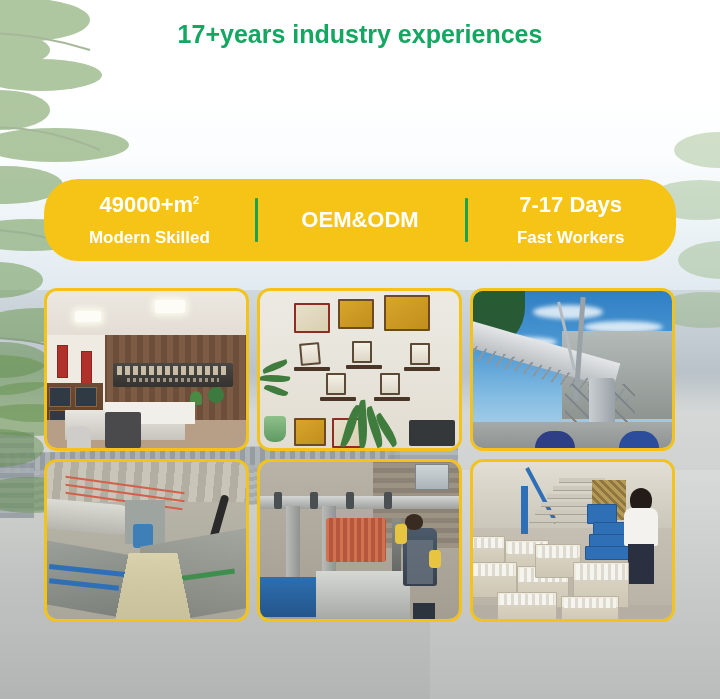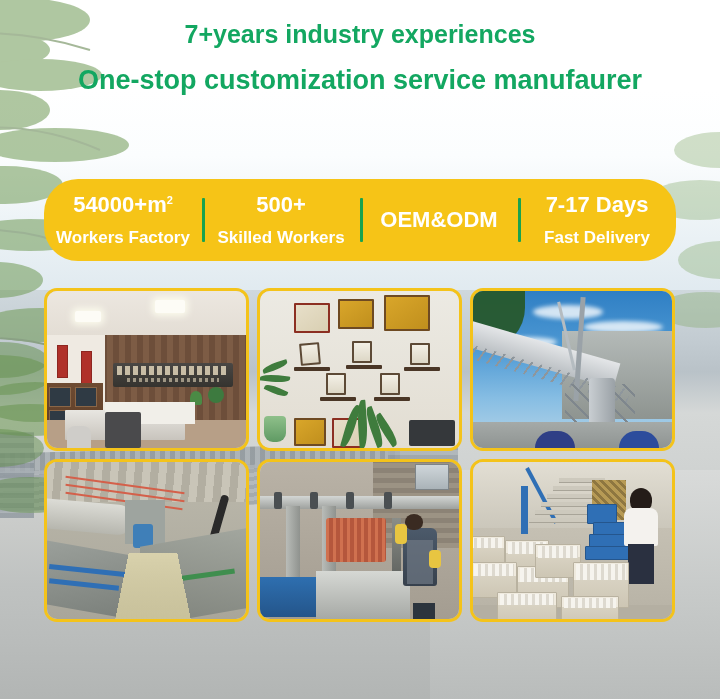--- a/index.html
+++ b/index.html
@@ -387,43 +387,38 @@
       <g fill="#7fa765">
         <ellipse cx="110" cy="30" rx="46" ry="18"></ellipse>
         <ellipse cx="90" cy="80" rx="52" ry="20"></ellipse>
         <ellipse cx="112" cy="140" rx="44" ry="19"></ellipse>
         <ellipse cx="96" cy="190" rx="50" ry="18"></ellipse>
       </g>
     </svg>
   </div>
 
   <div class="content">
-    <div class="sub1">7+years industry experiences</div>
-    <div class="sub2">One-stop customization service manufaurer</div>
+    <div class="sub1">17+years industry experiences</div>
   </div>
 
   <div class="stats">
 
     <div class="stat">
-      <div class="stat-value"><span>54000+m</span><sup>2</sup></div>
-      <div class="stat-label">Workers Factory</div>
+      <div class="stat-value"><span>49000+m</span><sup>2</sup></div>
+      <div class="stat-label">Modern Skilled</div>
     </div>
 
-    <div class="stat">
-      <div class="stat-value">500+</div>
-      <div class="stat-label">Skilled Workers</div>
-    </div>
 
     <div class="stat">
       <div class="stat-value">OEM&amp;ODM</div>
     </div>
 
     <div class="stat">
       <div class="stat-value">7-17 Days</div>
-      <div class="stat-label">Fast Delivery</div>
+      <div class="stat-label">Fast Workers</div>
     </div>
 
   </div>
 
   <div class="grid">
 
     <div class="grid-row">
 
       <div class="card">
         <div class="card-photo">

